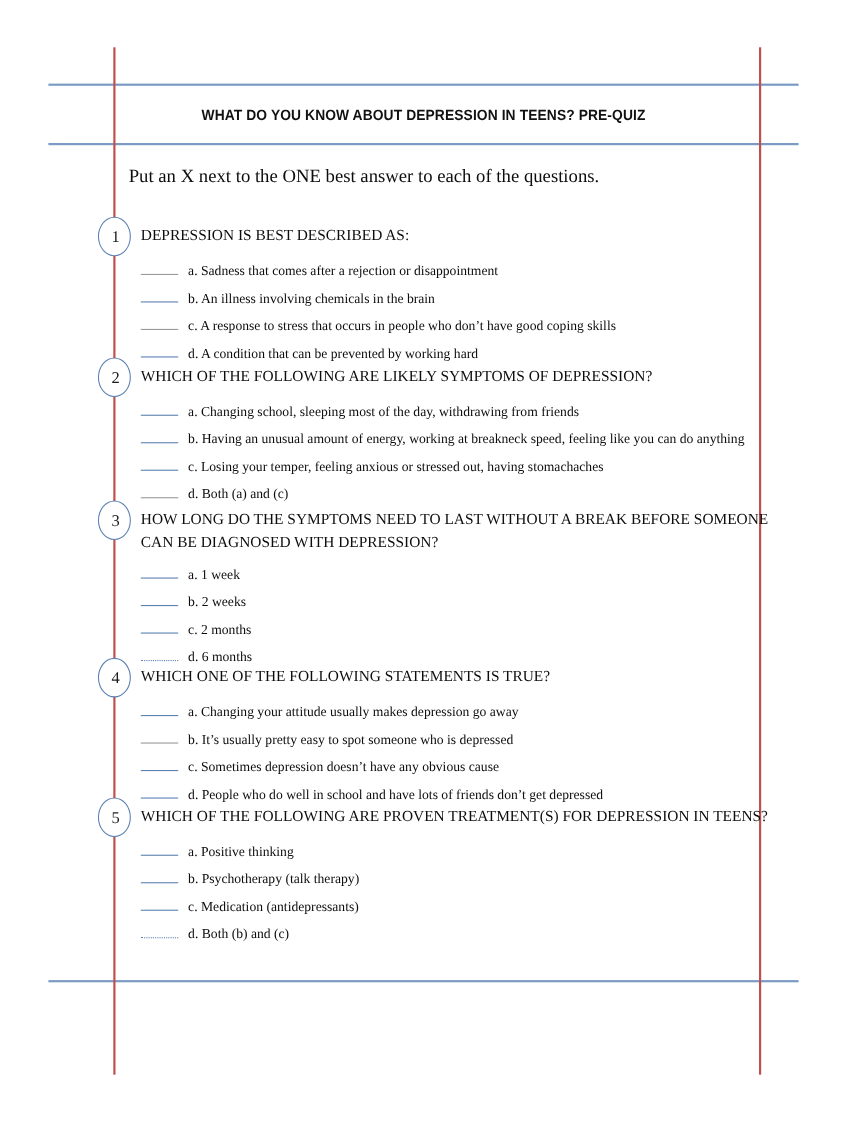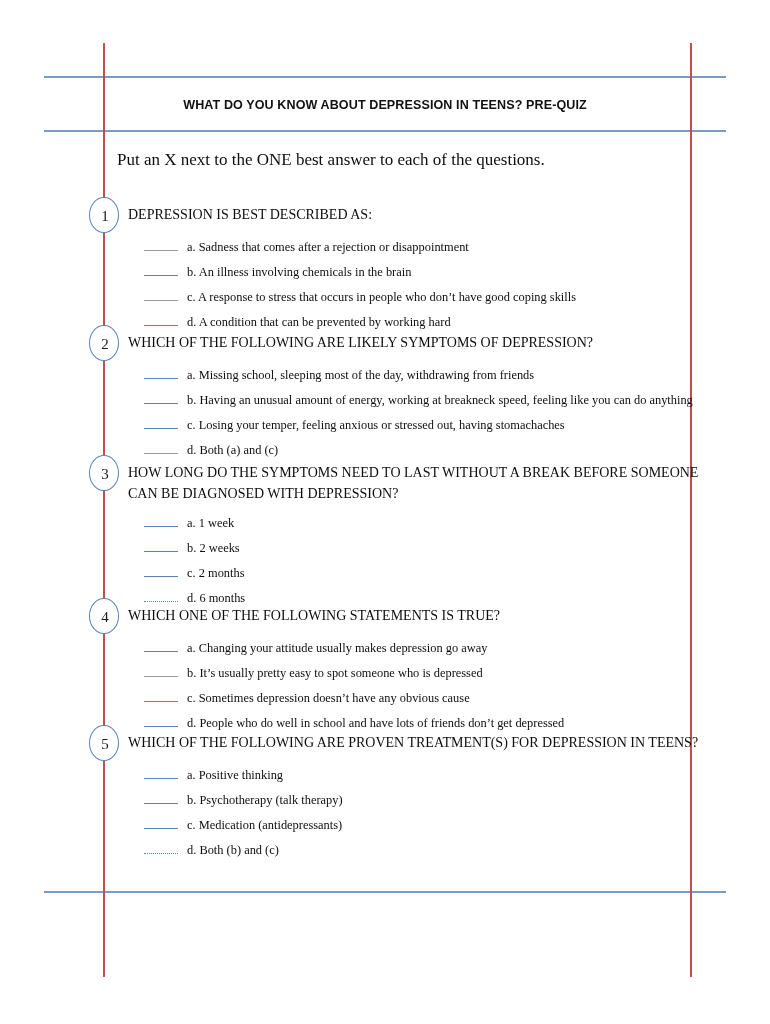--- a/index.html
+++ b/index.html
@@ -97,21 +97,21 @@
     top: 7px;
     width: 545px;
     font-size: 14px;
     line-height: 21px;
     color: #0d0d0d;
   }
   .qtext .qline { display: block; white-space: nowrap; }
 
   .option-row {
     position: absolute;
-    left: 144px;
+    left: 128px;
     height: 25px;
     white-space: nowrap;
   }
   .blank {
     display: inline-block;
     width: 34px;
     height: 11px;
     border-bottom: 1.3px solid #5d82b4;
     margin-right: 9px;
     vertical-align: baseline;
@@ -149,21 +149,21 @@
       <div class="option-row" style="top: 90px;"><span class="blank gray"></span><span class="opt-text">c. A response to stress that occurs in people who don’t have good coping skills</span></div>
       <div class="option-row" style="top: 115px;"><span class="blank"></span><span class="opt-text">d. A condition that can be prevented by working hard</span></div>
     </div>
     <div class="question-block" style="top: 325px;">
       <div class="qnum-circle">
         <div class="qnum-text">2</div>
       </div>
       <div class="qtext">
         <span class="qline">WHICH OF THE FOLLOWING ARE LIKELY SYMPTOMS OF DEPRESSION?</span>
       </div>
-      <div class="option-row" style="top: 40px;"><span class="blank"></span><span class="opt-text">a. Missing school, sleeping most of the day, withdrawing from friends</span></div>
+      <div class="option-row" style="top: 40px;"><span class="blank"></span><span class="opt-text">a. Changing school, sleeping most of the day, withdrawing from friends</span></div>
       <div class="option-row" style="top: 65px;"><span class="blank"></span><span class="opt-text">b. Having an unusual amount of energy, working at breakneck speed, feeling like you can do anything</span></div>
       <div class="option-row" style="top: 90px;"><span class="blank"></span><span class="opt-text">c. Losing your temper, feeling anxious or stressed out, having stomachaches</span></div>
       <div class="option-row" style="top: 115px;"><span class="blank gray"></span><span class="opt-text">d. Both (a) and (c)</span></div>
     </div>
     <div class="question-block" style="top: 455px;">
       <div class="qnum-circle">
         <div class="qnum-text">3</div>
       </div>
       <div class="qtext">
         <span class="qline">HOW LONG DO THE SYMPTOMS NEED TO LAST WITHOUT A BREAK BEFORE SOMEONE</span>

